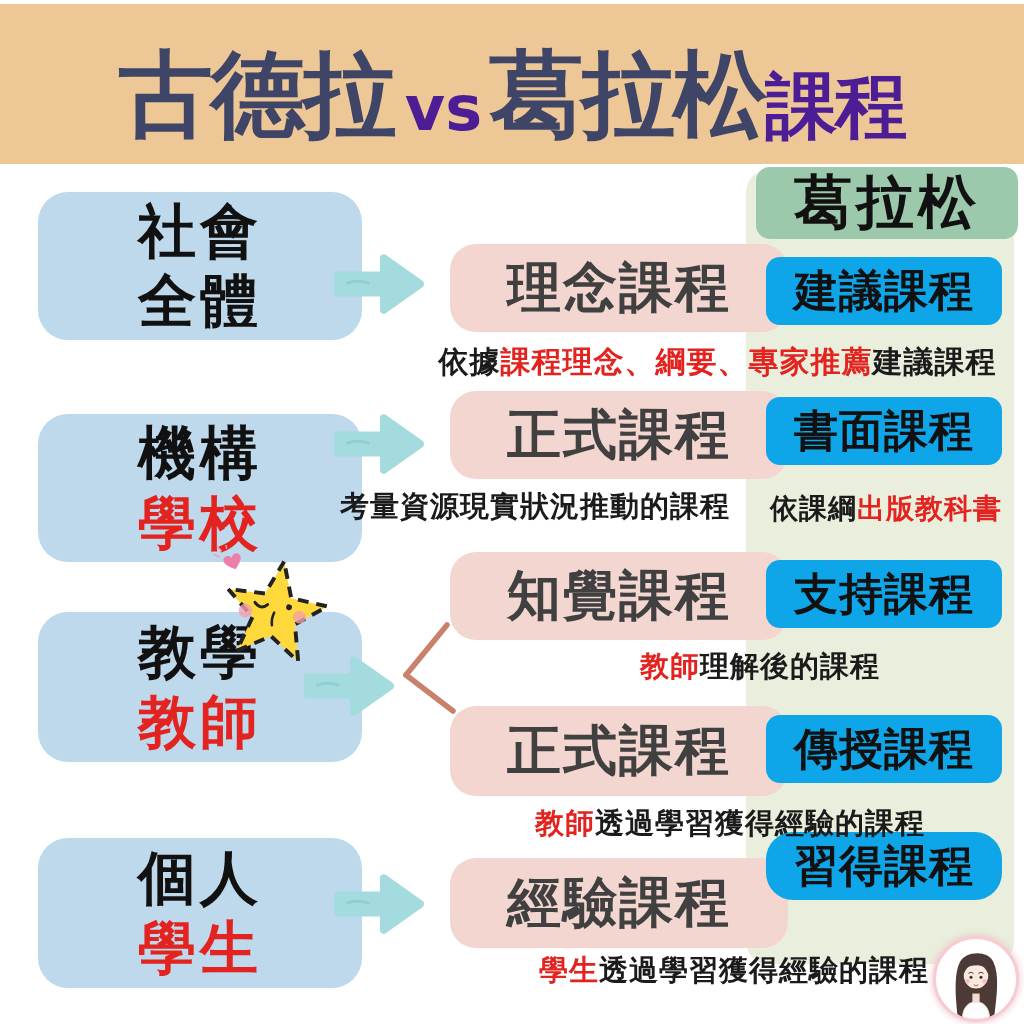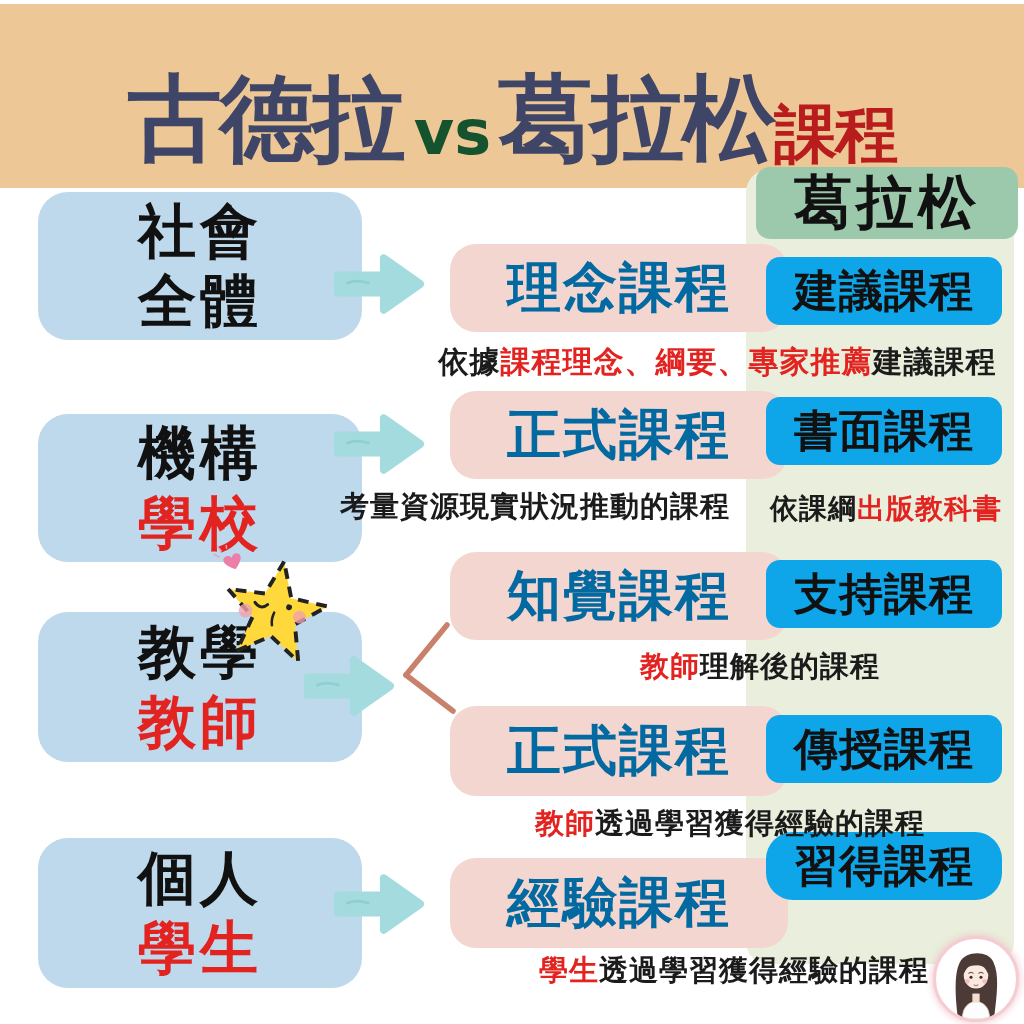--- a/index.html
+++ b/index.html
@@ -2,38 +2,38 @@
 <html><head>
 <meta charset="utf-8">
 <style>
   html,body{margin:0;padding:0;background:#fff;}
   *{box-sizing:border-box;}
   #canvas{
     position:relative;width:1024px;height:1024px;overflow:hidden;background:#fff;
     font-family:"DejaVu Sans","Liberation Sans",sans-serif;font-weight:bold;color:#1b1b1b;
   }
   
-  .banner{position:absolute;left:0;top:4px;width:1024px;height:184px;background:#edc795;
+  .banner{position:absolute;left:0;top:4px;width:1024px;height:160px;background:#edc795;
     display:flex;align-items:flex-end;justify-content:center;padding-bottom:22px;}
   .banner span{line-height:1;font-weight:900;}
   .t-dark{font-size:94px;color:#3f4566;letter-spacing:-2px;}
-  .t-vs{font-size:62px;color:#14532d;margin:0 7px 2px 10px;}
-  .t-accent{font-size:63px;color:#b91c1c;letter-spacing:-2px;}
+  .t-vs{font-size:62px;color:#4c1d95;margin:0 7px 2px 10px;}
+  .t-accent{font-size:72px;color:#4c1d95;letter-spacing:-2px;}
   
   .strip{position:absolute;left:746px;top:170px;width:268px;height:794px;background:#e9efdc;border-radius:22px;}
   .strip-header{position:absolute;left:756px;top:167px;width:262px;height:72px;background:#9cc8ac;border-radius:14px;
     display:flex;align-items:center;justify-content:center;font-size:58px;letter-spacing:4px;color:#111;}
   
   .bluebox{position:absolute;left:38px;width:324px;background:#bed8ec;border-radius:30px;
     display:flex;flex-direction:column;align-items:center;justify-content:center;
     font-size:58px;line-height:70px;letter-spacing:4px;color:#111;}
   .red{color:#e3231f;}
   
   .pinkbox{position:absolute;left:450px;width:338px;height:88px;background:#f3d6cf;border-radius:26px;
-    display:flex;align-items:center;justify-content:center;font-size:54px;letter-spacing:2px;color:#0369a1;z-index:2;}
+    display:flex;align-items:center;justify-content:center;font-size:54px;letter-spacing:2px;color:#404040;z-index:2;}
   
   .greenbox{position:absolute;left:766px;width:236px;height:68px;background:#0ea5e9;border-radius:14px;
     display:flex;align-items:center;justify-content:center;font-size:44px;letter-spacing:1px;color:#111;z-index:2;}
   
   .caption{position:absolute;white-space:nowrap;text-align:center;font-size:29px;letter-spacing:1px;z-index:3;color:#1b1b1b;}
   
   .arrow{position:absolute;width:96px;height:72px;z-index:1;}
   .branch{position:absolute;left:395px;top:612px;z-index:1;}
   .star{position:absolute;left:213px;top:545px;z-index:5;}
   .avatar{position:absolute;left:933px;top:936px;width:86px;height:86px;border-radius:50%;

